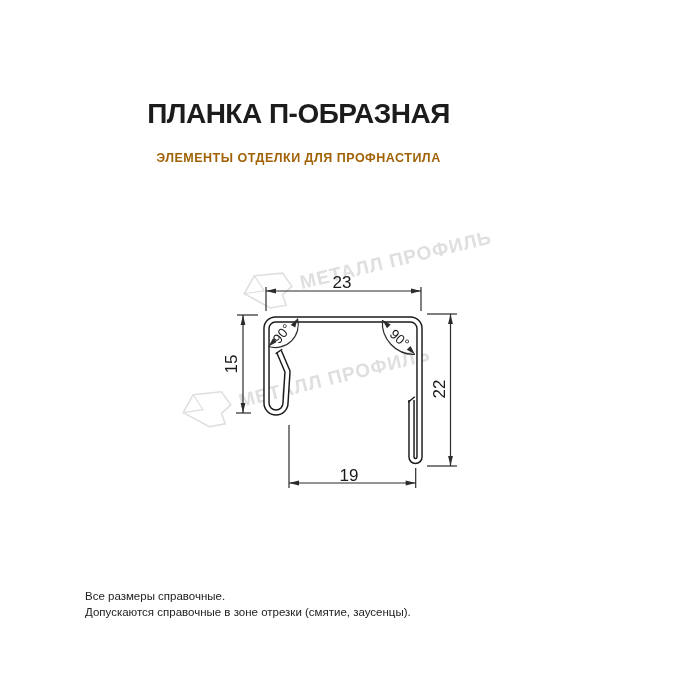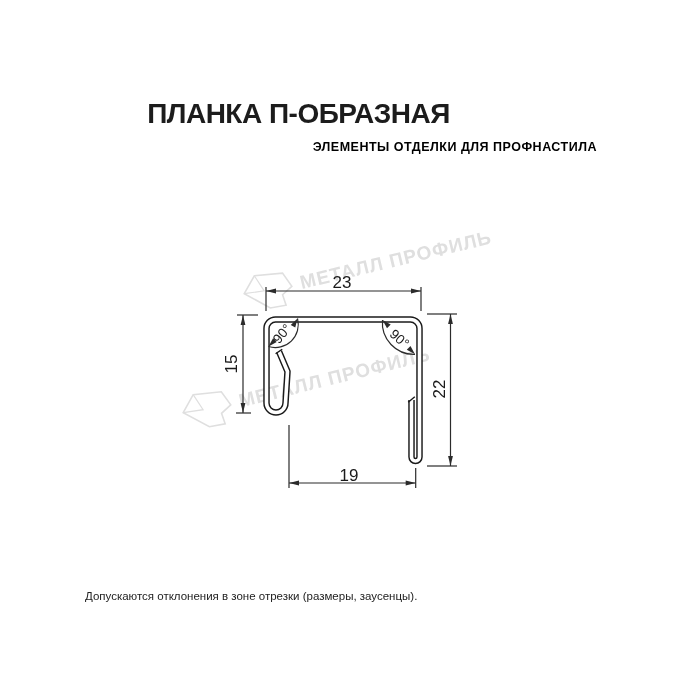--- a/index.html
+++ b/index.html
@@ -7,23 +7,22 @@
     position:relative;width:700px;height:700px;background:#ffffff;
     font-family:"Liberation Sans", sans-serif;overflow:hidden;
   }
   
   #header{position:absolute;top:99px;left:0;width:597px;text-align:center;}
   .title-line{
     font-size:28px;font-weight:800;color:#1c1c1c;line-height:29px;
     letter-spacing:-0.5px;
   }
   .subtitle{
-    margin-top:12px;font-size:12.5px;font-weight:700;color:#000000;
+    margin-top:23px;font-size:12.5px;font-weight:700;color:#a16207;
     letter-spacing:0.5px;
-    text-align:right;
   }
   
   .watermark{
     position:absolute;display:flex;align-items:center;gap:7px;
     transform-origin:left center;pointer-events:none;z-index:1;
   }
   .wm-text{
     font-size:19px;font-weight:700;letter-spacing:1px;color:#dfdfdf;
     white-space:nowrap;
   }
@@ -138,16 +137,17 @@
 
     <g>
       <path class="dim-line" d="M 382.5 320 A 31.5 31.5 0 0 0 415 354.3"></path>
       <polygon class="dim-arrow" points="0,0 9,-2.6 9,2.6" transform="translate(382.5,320) rotate(45)"></polygon>
       <polygon class="dim-arrow" points="0,0 9,-2.6 9,2.6" transform="translate(415,354.3) rotate(-135)"></polygon>
       <text class="angle-text" x="399" y="343" text-anchor="middle" transform="rotate(42 399 339)">90°</text>
     </g>
   </svg>
 
   <div id="footer">
-    <div>Допускаются отклонения в зоне отрезки (размеры, заусенцы).</div>
+    <div>Все размеры справочные.</div>
+    <div>Допускаются справочные в зоне отрезки (смятие, заусенцы).</div>
   </div>
 
 </div>
 
 </body></html>

